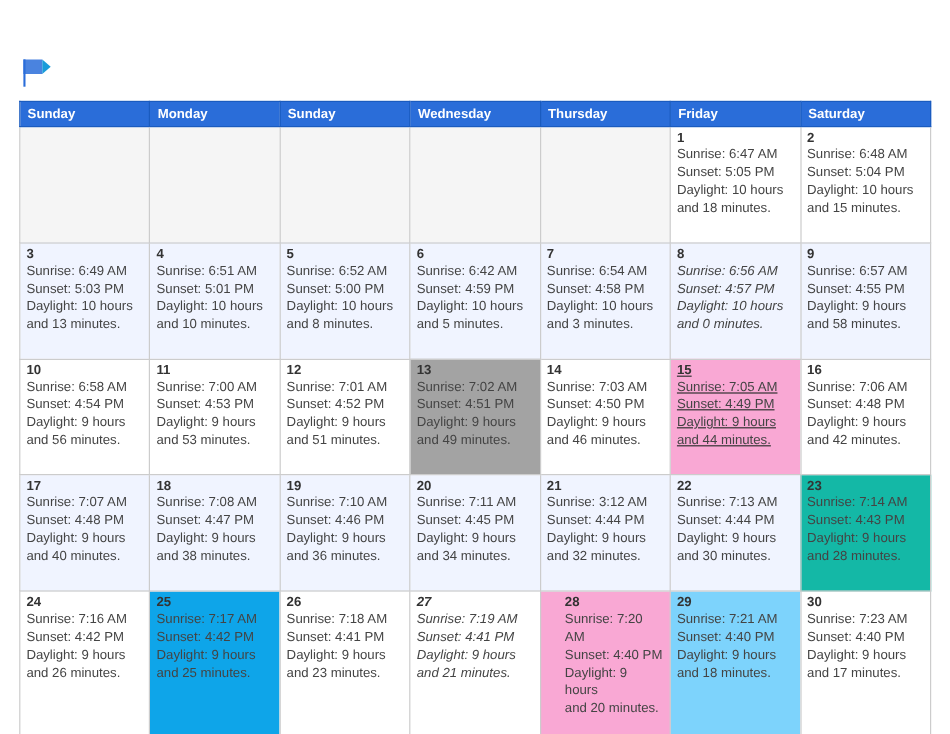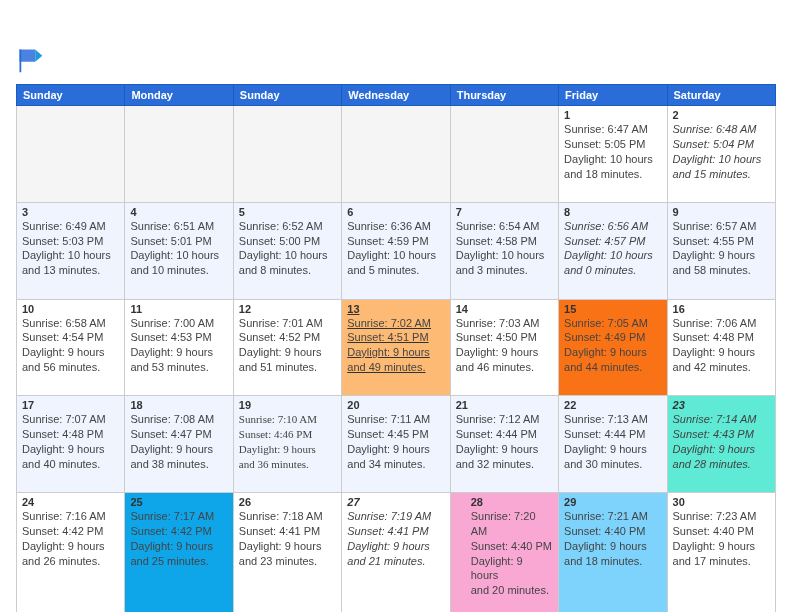--- a/index.html
+++ b/index.html
@@ -147,21 +147,21 @@
           <td class="empty-cell" style="background: rgb(245, 245, 245);"></td>
           <td style="background: rgb(255, 255, 255);">
             <span class="day-num">1</span>
             <div class="day-info" style="white-space: pre-line;">Sunrise: 6:47 AM
 Sunset: 5:05 PM
 Daylight: 10 hours
 and 18 minutes.</div>
           </td>
           <td style="background: rgb(255, 255, 255);">
             <span class="day-num">2</span>
-            <div class="day-info" style="white-space: pre-line; font-style: italic;">Sunrise: 6:48 AM
+            <div class="day-info" style="white-space: pre-line;">Sunrise: 6:48 AM
 Sunset: 5:04 PM
 Daylight: 10 hours
 and 15 minutes.</div>
           </td>
         </tr>
         <tr>
           <td style="background: rgb(240, 244, 255);">
             <span class="day-num">3</span>
             <div class="day-info" style="white-space: pre-line;">Sunrise: 6:49 AM
 Sunset: 5:03 PM
@@ -177,21 +177,21 @@
           </td>
           <td style="background: rgb(240, 244, 255);">
             <span class="day-num">5</span>
             <div class="day-info" style="white-space: pre-line;">Sunrise: 6:52 AM
 Sunset: 5:00 PM
 Daylight: 10 hours
 and 8 minutes.</div>
           </td>
           <td style="background: rgb(240, 244, 255);">
             <span class="day-num">6</span>
-            <div class="day-info" style="white-space: pre-line;">Sunrise: 6:36 AM
+            <div class="day-info" style="white-space: pre-line;">Sunrise: 6:42 AM
 Sunset: 4:59 PM
 Daylight: 10 hours
 and 5 minutes.</div>
           </td>
           <td style="background: rgb(240, 244, 255);">
             <span class="day-num">7</span>
             <div class="day-info" style="white-space: pre-line;">Sunrise: 6:54 AM
 Sunset: 4:58 PM
 Daylight: 10 hours
 and 3 minutes.</div>
@@ -226,35 +226,35 @@
 Daylight: 9 hours
 and 53 minutes.</div>
           </td>
           <td style="background: rgb(255, 255, 255);">
             <span class="day-num">12</span>
             <div class="day-info" style="white-space: pre-line;">Sunrise: 7:01 AM
 Sunset: 4:52 PM
 Daylight: 9 hours
 and 51 minutes.</div>
           </td>
-          <td style="background: #fdba74; text-decoration: underline;">
+          <td style="background: #a3a3a3;">
             <span class="day-num">13</span>
             <div class="day-info" style="white-space: pre-line;">Sunrise: 7:02 AM
 Sunset: 4:51 PM
 Daylight: 9 hours
 and 49 minutes.</div>
           </td>
           <td style="background: rgb(255, 255, 255);">
             <span class="day-num">14</span>
             <div class="day-info" style="white-space: pre-line;">Sunrise: 7:03 AM
 Sunset: 4:50 PM
 Daylight: 9 hours
 and 46 minutes.</div>
           </td>
-          <td style="background: #f97316;">
+          <td style="background: #f9a8d4; text-decoration: underline;">
             <span class="day-num">15</span>
             <div class="day-info" style="white-space: pre-line;">Sunrise: 7:05 AM
 Sunset: 4:49 PM
 Daylight: 9 hours
 and 44 minutes.</div>
           </td>
           <td style="background: rgb(255, 255, 255);">
             <span class="day-num">16</span>
             <div class="day-info" style="white-space: pre-line;">Sunrise: 7:06 AM
 Sunset: 4:48 PM
@@ -272,47 +272,47 @@
           </td>
           <td style="background: rgb(240, 244, 255);">
             <span class="day-num">18</span>
             <div class="day-info" style="white-space: pre-line;">Sunrise: 7:08 AM
 Sunset: 4:47 PM
 Daylight: 9 hours
 and 38 minutes.</div>
           </td>
           <td style="background: rgb(240, 244, 255);">
             <span class="day-num">19</span>
-            <div class="day-info" style="white-space: pre-line; font-family: Liberation Serif, serif;">Sunrise: 7:10 AM
+            <div class="day-info" style="white-space: pre-line;">Sunrise: 7:10 AM
 Sunset: 4:46 PM
 Daylight: 9 hours
 and 36 minutes.</div>
           </td>
           <td style="background: rgb(240, 244, 255);">
             <span class="day-num">20</span>
             <div class="day-info" style="white-space: pre-line;">Sunrise: 7:11 AM
 Sunset: 4:45 PM
 Daylight: 9 hours
 and 34 minutes.</div>
           </td>
           <td style="background: rgb(240, 244, 255);">
             <span class="day-num">21</span>
-            <div class="day-info" style="white-space: pre-line;">Sunrise: 7:12 AM
+            <div class="day-info" style="white-space: pre-line;">Sunrise: 3:12 AM
 Sunset: 4:44 PM
 Daylight: 9 hours
 and 32 minutes.</div>
           </td>
           <td style="background: rgb(240, 244, 255);">
             <span class="day-num">22</span>
             <div class="day-info" style="white-space: pre-line;">Sunrise: 7:13 AM
 Sunset: 4:44 PM
 Daylight: 9 hours
 and 30 minutes.</div>
           </td>
-          <td style="background: #5eead4; font-style: italic;">
+          <td style="background: #14b8a6;">
             <span class="day-num">23</span>
             <div class="day-info" style="white-space: pre-line;">Sunrise: 7:14 AM
 Sunset: 4:43 PM
 Daylight: 9 hours
 and 28 minutes.</div>
           </td>
         </tr>
         <tr>
           <td style="background: rgb(255, 255, 255);">
             <span class="day-num">24</span>

